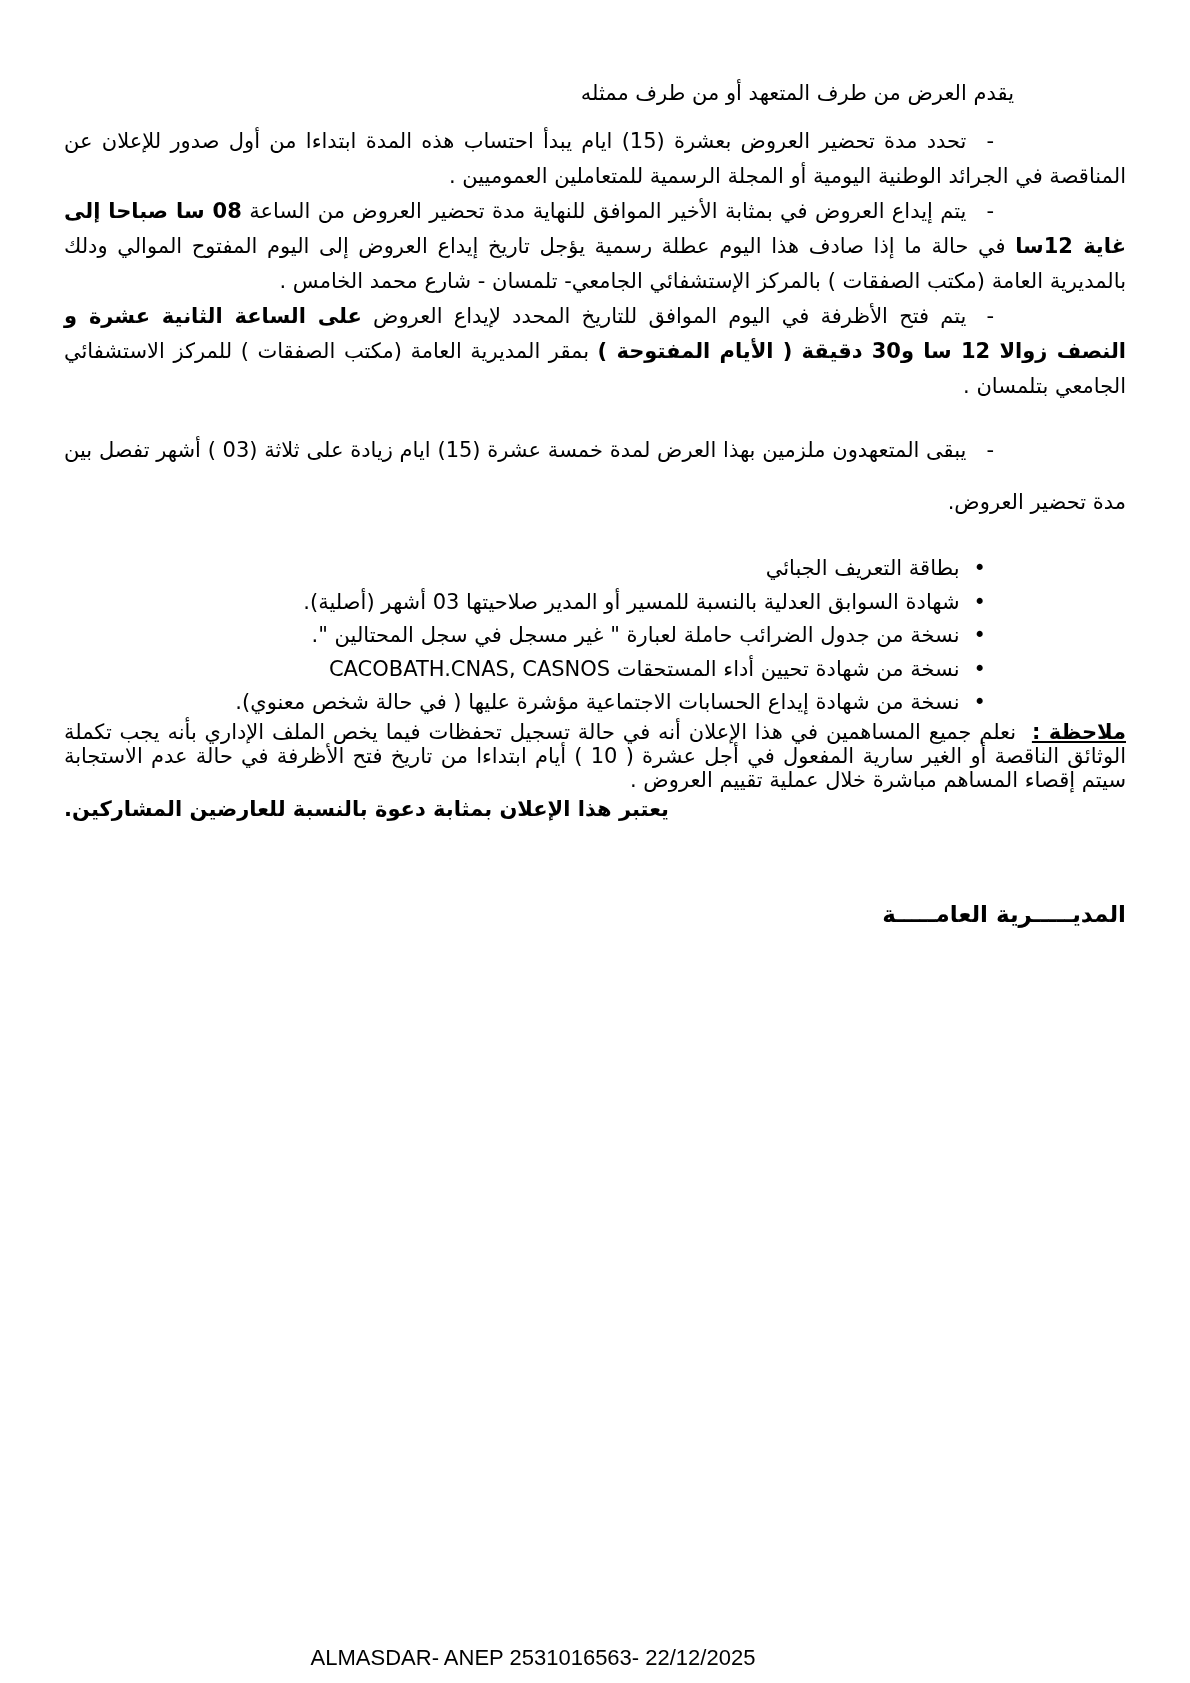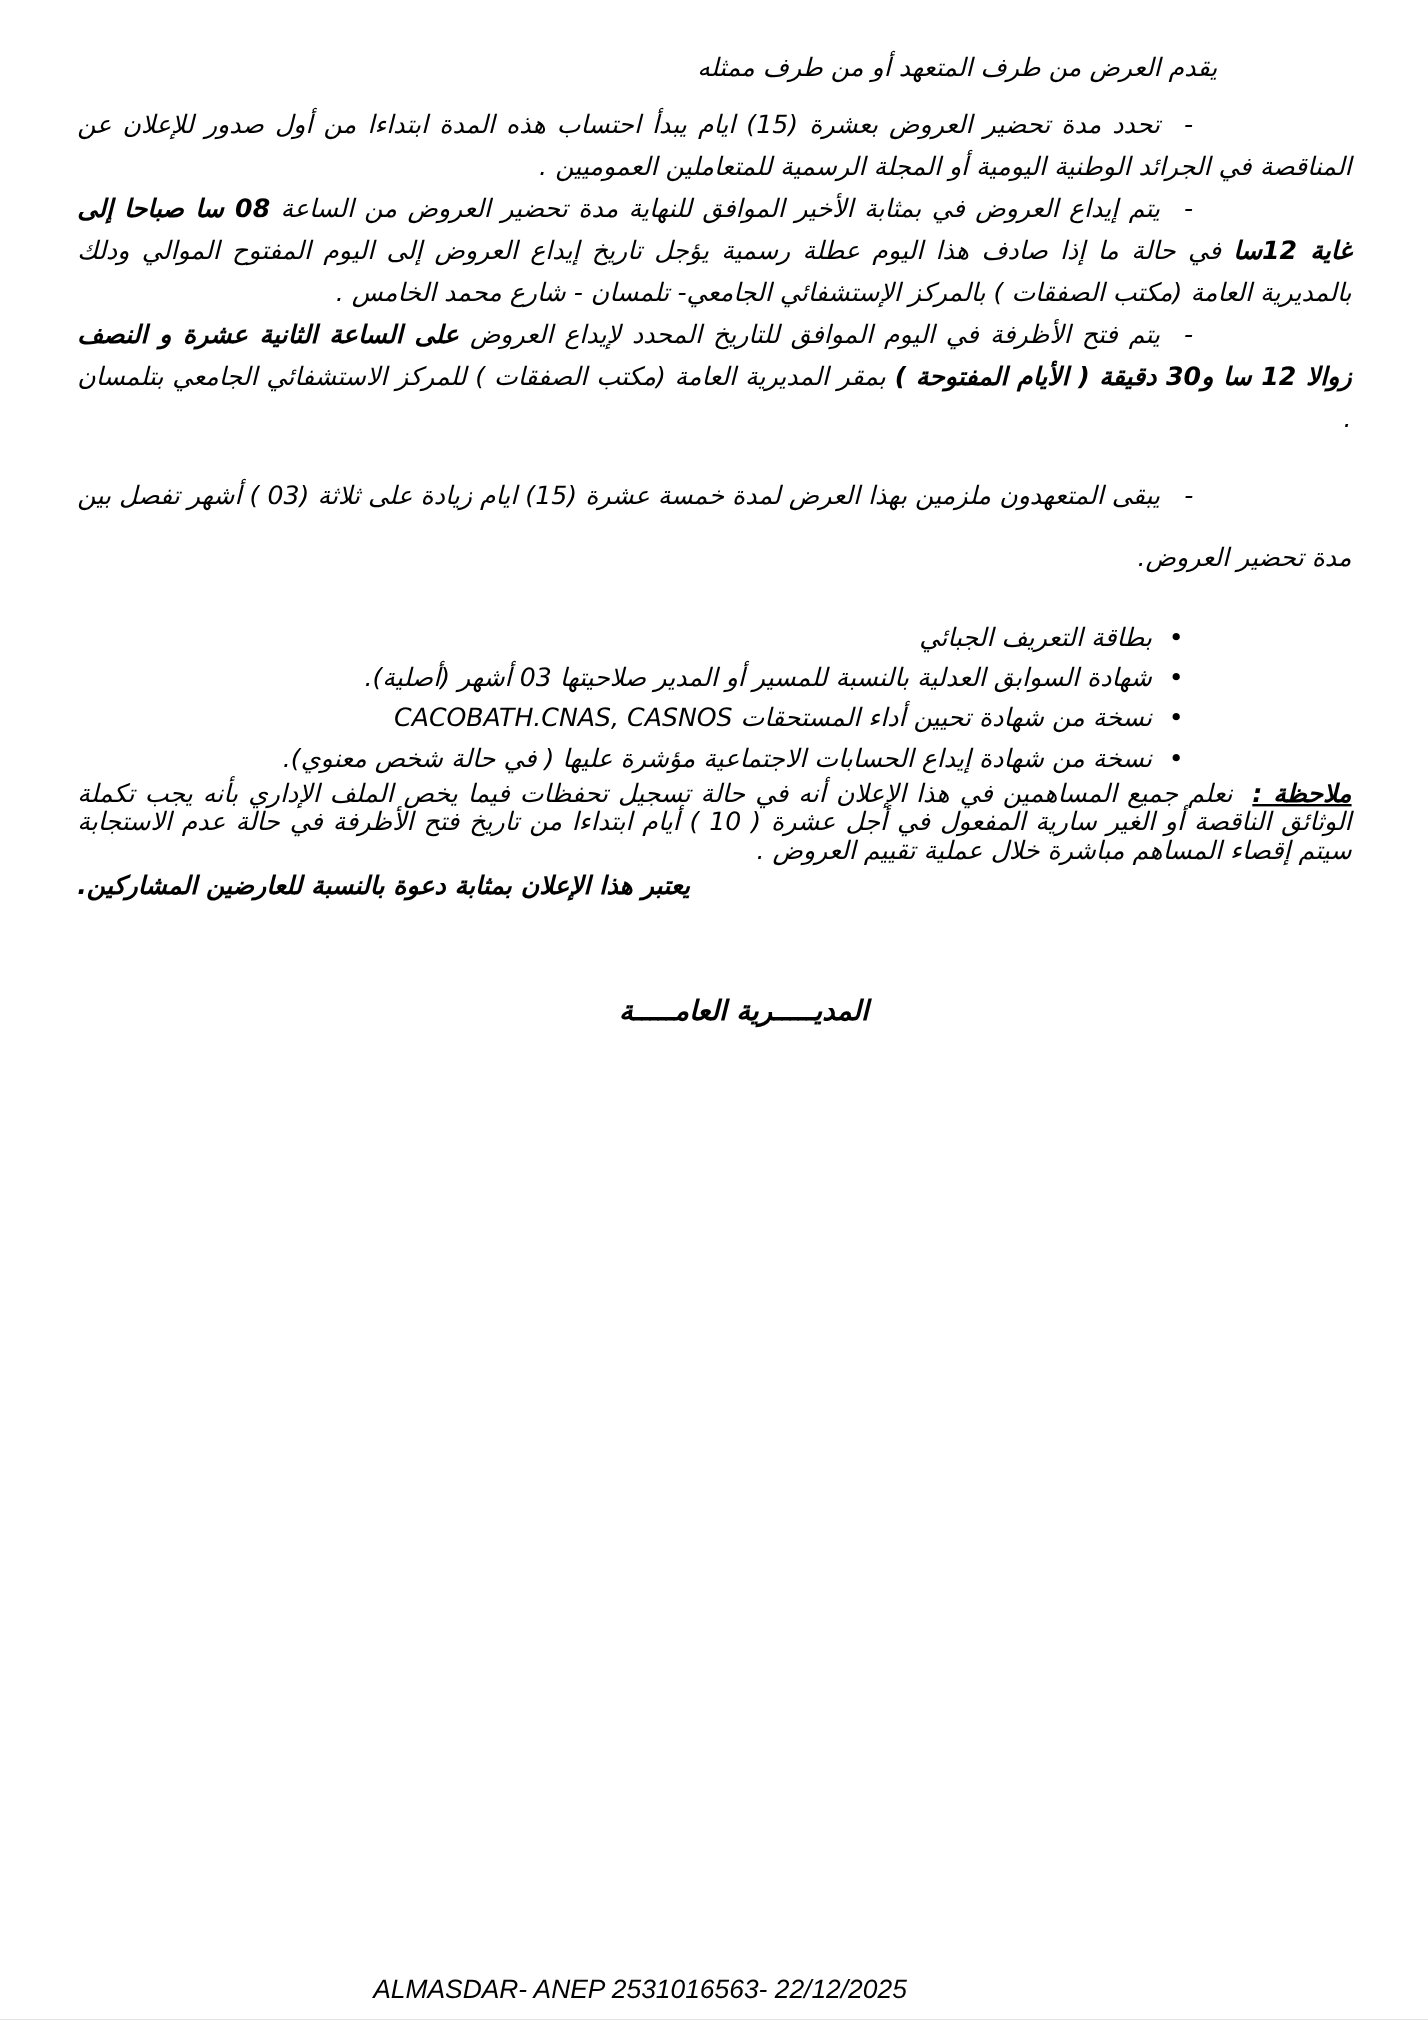--- a/index.html
+++ b/index.html
@@ -1,36 +1,36 @@
 <!DOCTYPE html>
 <html lang="ar" dir="rtl"><head>
 <meta charset="utf-8">
 <style>
   html,body{margin:0;padding:0;background:#888;}
   body{width:1190px;height:1683px;background:#ffffff;position:relative;overflow:hidden;}
   .page{
     position:relative;width:100%;height:100%;box-sizing:border-box;
-    padding:39px 64px 0 64px;direction:rtl;color:#000;
-    font-family:"DejaVu Sans",sans-serif;font-size:21px;font-style:italic;
+    padding:76px 64px 0 64px;direction:rtl;color:#000;
+    font-family:"DejaVu Sans",sans-serif;font-size:21px;
   }
   p{margin:0;padding:0;}
   .intro{text-indent:112px;line-height:34px;margin-bottom:14px;}
   .dash-par{text-indent:132px;line-height:35px;text-align:justify;text-align-last:right;}
   .dash{padding-left:20px;}
   .bold{font-weight:bold;}
   .validity{margin-top:20px;line-height:52px;}
   .req-heading{margin-top:12px;text-indent:58px;line-height:35px;}
   .req-underline{text-decoration:underline;}
   .doc-list{margin-top:24px;margin-left:0;margin-right:140px;line-height:33.5px;}
   .doc-item{white-space:normal;text-align:right;}
   .dot{padding-left:14px;}
   .note{line-height:24px;text-align:justify;text-align-last:right;}
   .note-label{font-weight:bold;text-decoration:underline;padding-left:8px;}
   .closing{margin-top:0;font-weight:bold;text-align:left;line-height:35px;}
-  .signature{margin-top:74px;font-weight:bold;font-size:23px;text-align:center;padding-left:49px;}
+  .signature{margin-top:74px;font-weight:bold;font-size:23px;text-align:right;padding-left:49px;}
   .footer{
     position:absolute;top:1645px;left:0;width:100%;text-align:center;
     direction:ltr;font-family:"Liberation Sans",sans-serif;font-size:22px;color:#000;
     transform:translateX(-62px);
   }
 </style>
 </head>
 <body>
 
 <div class="page">
@@ -55,20 +55,23 @@
 
 
   <div class="doc-list">
     <div class="doc-item">
       <span class="dot">•</span><span>بطاقة التعريف الجبائي</span>
     </div>
     <div class="doc-item">
       <span class="dot">•</span><span>شهادة السوابق العدلية  بالنسبة للمسير أو المدير صلاحيتها 03 أشهر (أصلية).</span>
     </div>
     <div class="doc-item">
+      <span class="dot">•</span><span>نسخة من جدول الضرائب حاملة لعبارة " غير مسجل في سجل المحتالين ".</span>
+    </div>
+    <div class="doc-item">
       <span class="dot">•</span><span>نسخة من شهادة تحيين أداء المستحقات CACOBATH.CNAS, CASNOS</span>
     </div>
     <div class="doc-item">
       <span class="dot">•</span><span>نسخة من شهادة إيداع الحسابات الاجتماعية مؤشرة عليها ( في حالة شخص معنوي).</span>
     </div>
   </div>
 
   <p class="note">
     <span class="note-label">ملاحظة :</span><span> نعلم جميع المساهمين في هذا الإعلان أنه في حالة تسجيل تحفظات فيما يخص الملف الإداري بأنه يجب تكملة الوثائق الناقصة أو الغير سارية  المفعول في أجل عشرة ( 10 )  أيام ابتداءا من تاريخ فتح الأظرفة في حالة عدم الاستجابة سيتم إقصاء المساهم مباشرة خلال عملية تقييم العروض .</span>
   </p>

